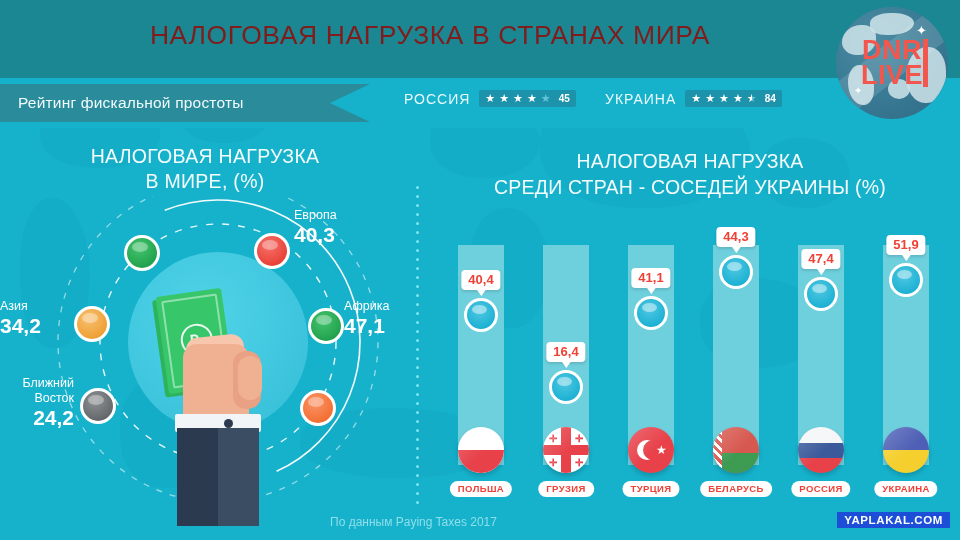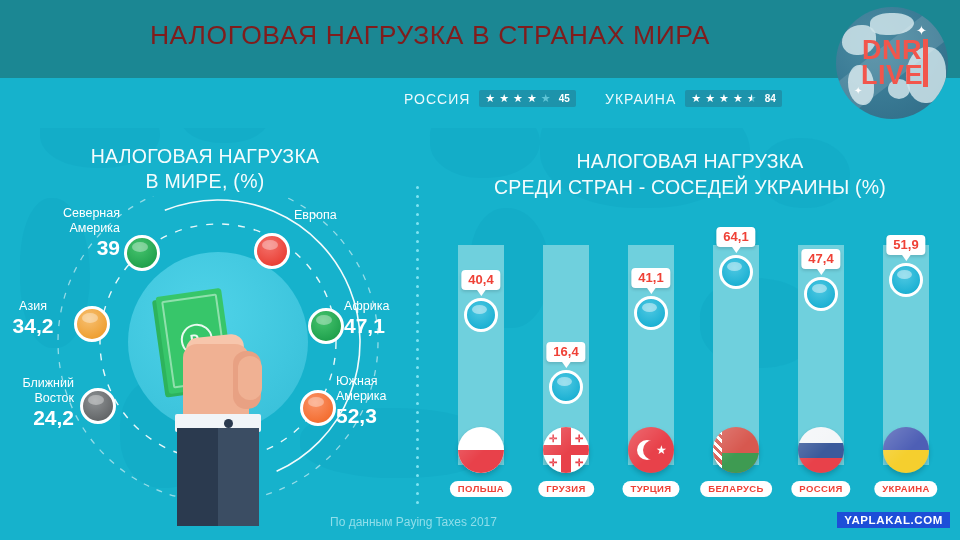--- a/index.html
+++ b/index.html
@@ -150,20 +150,23 @@
     <div class="wm-blob" style="left:470px;top:130px;width:80px;height:120px;"></div>
     <div class="wm-blob" style="left:700px;top:200px;width:120px;height:90px;"></div>
     <div class="wm-blob" style="left:300px;top:330px;width:200px;height:70px;"></div>
     <div class="wm-blob" style="left:120px;top:300px;width:90px;height:110px;"></div>
   </div>
 
   <div class="topbar"></div>
   <div class="maintitle">НАЛОГОВАЯ НАГРУЗКА В СТРАНАХ МИРА</div>
   <div class="subbar"></div>
 
+  <div class="ribbon">
+    <span>Рейтинг фискальной простоты</span>
+  </div>
 
   <div class="rating" style="left:404px;">
     <div class="rname">РОССИЯ</div>
     <div class="ratebox">
       <span class="star">★</span>
       <span class="star">★</span>
       <span class="star">★</span>
       <span class="star">★</span>
       <span class="star off">★</span>
       <span class="rnum">45</span>
@@ -279,42 +282,35 @@
     <div class="node" style="left:308px;top:112px;background:radial-gradient(circle at 40% 32%,#46c46e 0%,#22a34f 70%,#1c9247 100%);">
         <i></i>
       </div>
     <div class="node" style="left:80px;top:192px;background:radial-gradient(circle at 40% 32%,#8e9294 0%,#66696b 70%,#55585a 100%);">
         <i></i>
       </div>
     <div class="node" style="left:300px;top:194px;background:radial-gradient(circle at 40% 32%,#fa9468 0%,#f47034 70%,#e86328 100%);">
         <i></i>
       </div>
 
-    <div class="lbl" style="left:16px;top:10px;width:104px;text-align:right;">
-      <span>Северная Америка</span>
-      <div class="val">39</div>
-    </div>
     <div class="lbl" style="left:294px;top:12px;width:110px;text-align:left;">
       <span>Европа</span>
-    </div>
-    <div class="lbl" style="left:0px;top:103px;width:66px;text-align:center;">
+      <div class="val">40,3</div>
+    </div>
+    <div class="lbl" style="left:0px;top:103px;width:66px;text-align:left;">
       <span>Азия</span>
       <div class="val">34,2</div>
     </div>
     <div class="lbl" style="left:344px;top:103px;width:68px;text-align:left;">
       <span>Африка</span>
       <div class="val">47,1</div>
     </div>
     <div class="lbl" style="left:0px;top:180px;width:74px;text-align:right;">
       <span>Ближний Восток</span>
       <div class="val">24,2</div>
-    </div>
-    <div class="lbl" style="left:336px;top:178px;width:76px;text-align:left;">
-      <span>Южная Америка</span>
-      <div class="val">52,3</div>
     </div>
   </div>
 
   <div class="righttitle">
     <div>НАЛОГОВАЯ НАГРУЗКА</div>
     <div>СРЕДИ СТРАН - СОСЕДЕЙ УКРАИНЫ (%)</div>
   </div>
 
   <div id="barchart">
       <div class="bar" style="left: 458px;"></div>
@@ -354,21 +350,21 @@
         <div style="position:absolute;left:9px;top:13px;width:20px;height:20px;border-radius:50%;background:#ffffff;"></div>
         <div style="position:absolute;left:15px;top:13px;width:20px;height:20px;border-radius:50%;background:#e8414a;"></div>
         <div style="position:absolute;left:28px;top:16px;color:#ffffff;font-size:12px;">★</div>
         <div class="sh"></div>
       </div>
       <div class="cname" style="left: 651px; top: 481px; transform: translateX(-50%);">ТУРЦИЯ</div>
       <div class="bar" style="left: 713px;"></div>
       <div class="marker" style="left: 719px; top: 254.6px;">
         <i></i>
       </div>
-      <div class="callout" style="top: 226.6px; left: 736px; transform: translateX(-50%);">64,1</div>
+      <div class="callout" style="top: 226.6px; left: 736px; transform: translateX(-50%);">44,3</div>
       <div class="flag" style="left: 713px; top: 427px;">
         <div style="position:absolute;inset:0;background:#d7584f;"></div>
         <div style="position:absolute;left:0;top:26px;width:46px;height:20px;background:#3e9b52;"></div>
         <div style="position:absolute;left:0;top:0;width:9px;height:46px;background:#ffffff;"></div>
         <div style="position:absolute;left:0;top:0;width:9px;height:46px;background:repeating-linear-gradient(45deg,#d7584f 0 3px,#ffffff 3px 6px);"></div>
         <div class="sh"></div>
       </div>
       <div class="cname" style="left: 736px; top: 481px; transform: translateX(-50%);">БЕЛАРУСЬ</div>
       <div class="bar" style="left: 798px;"></div>
       <div class="marker" style="left: 804px; top: 276.8px;">

